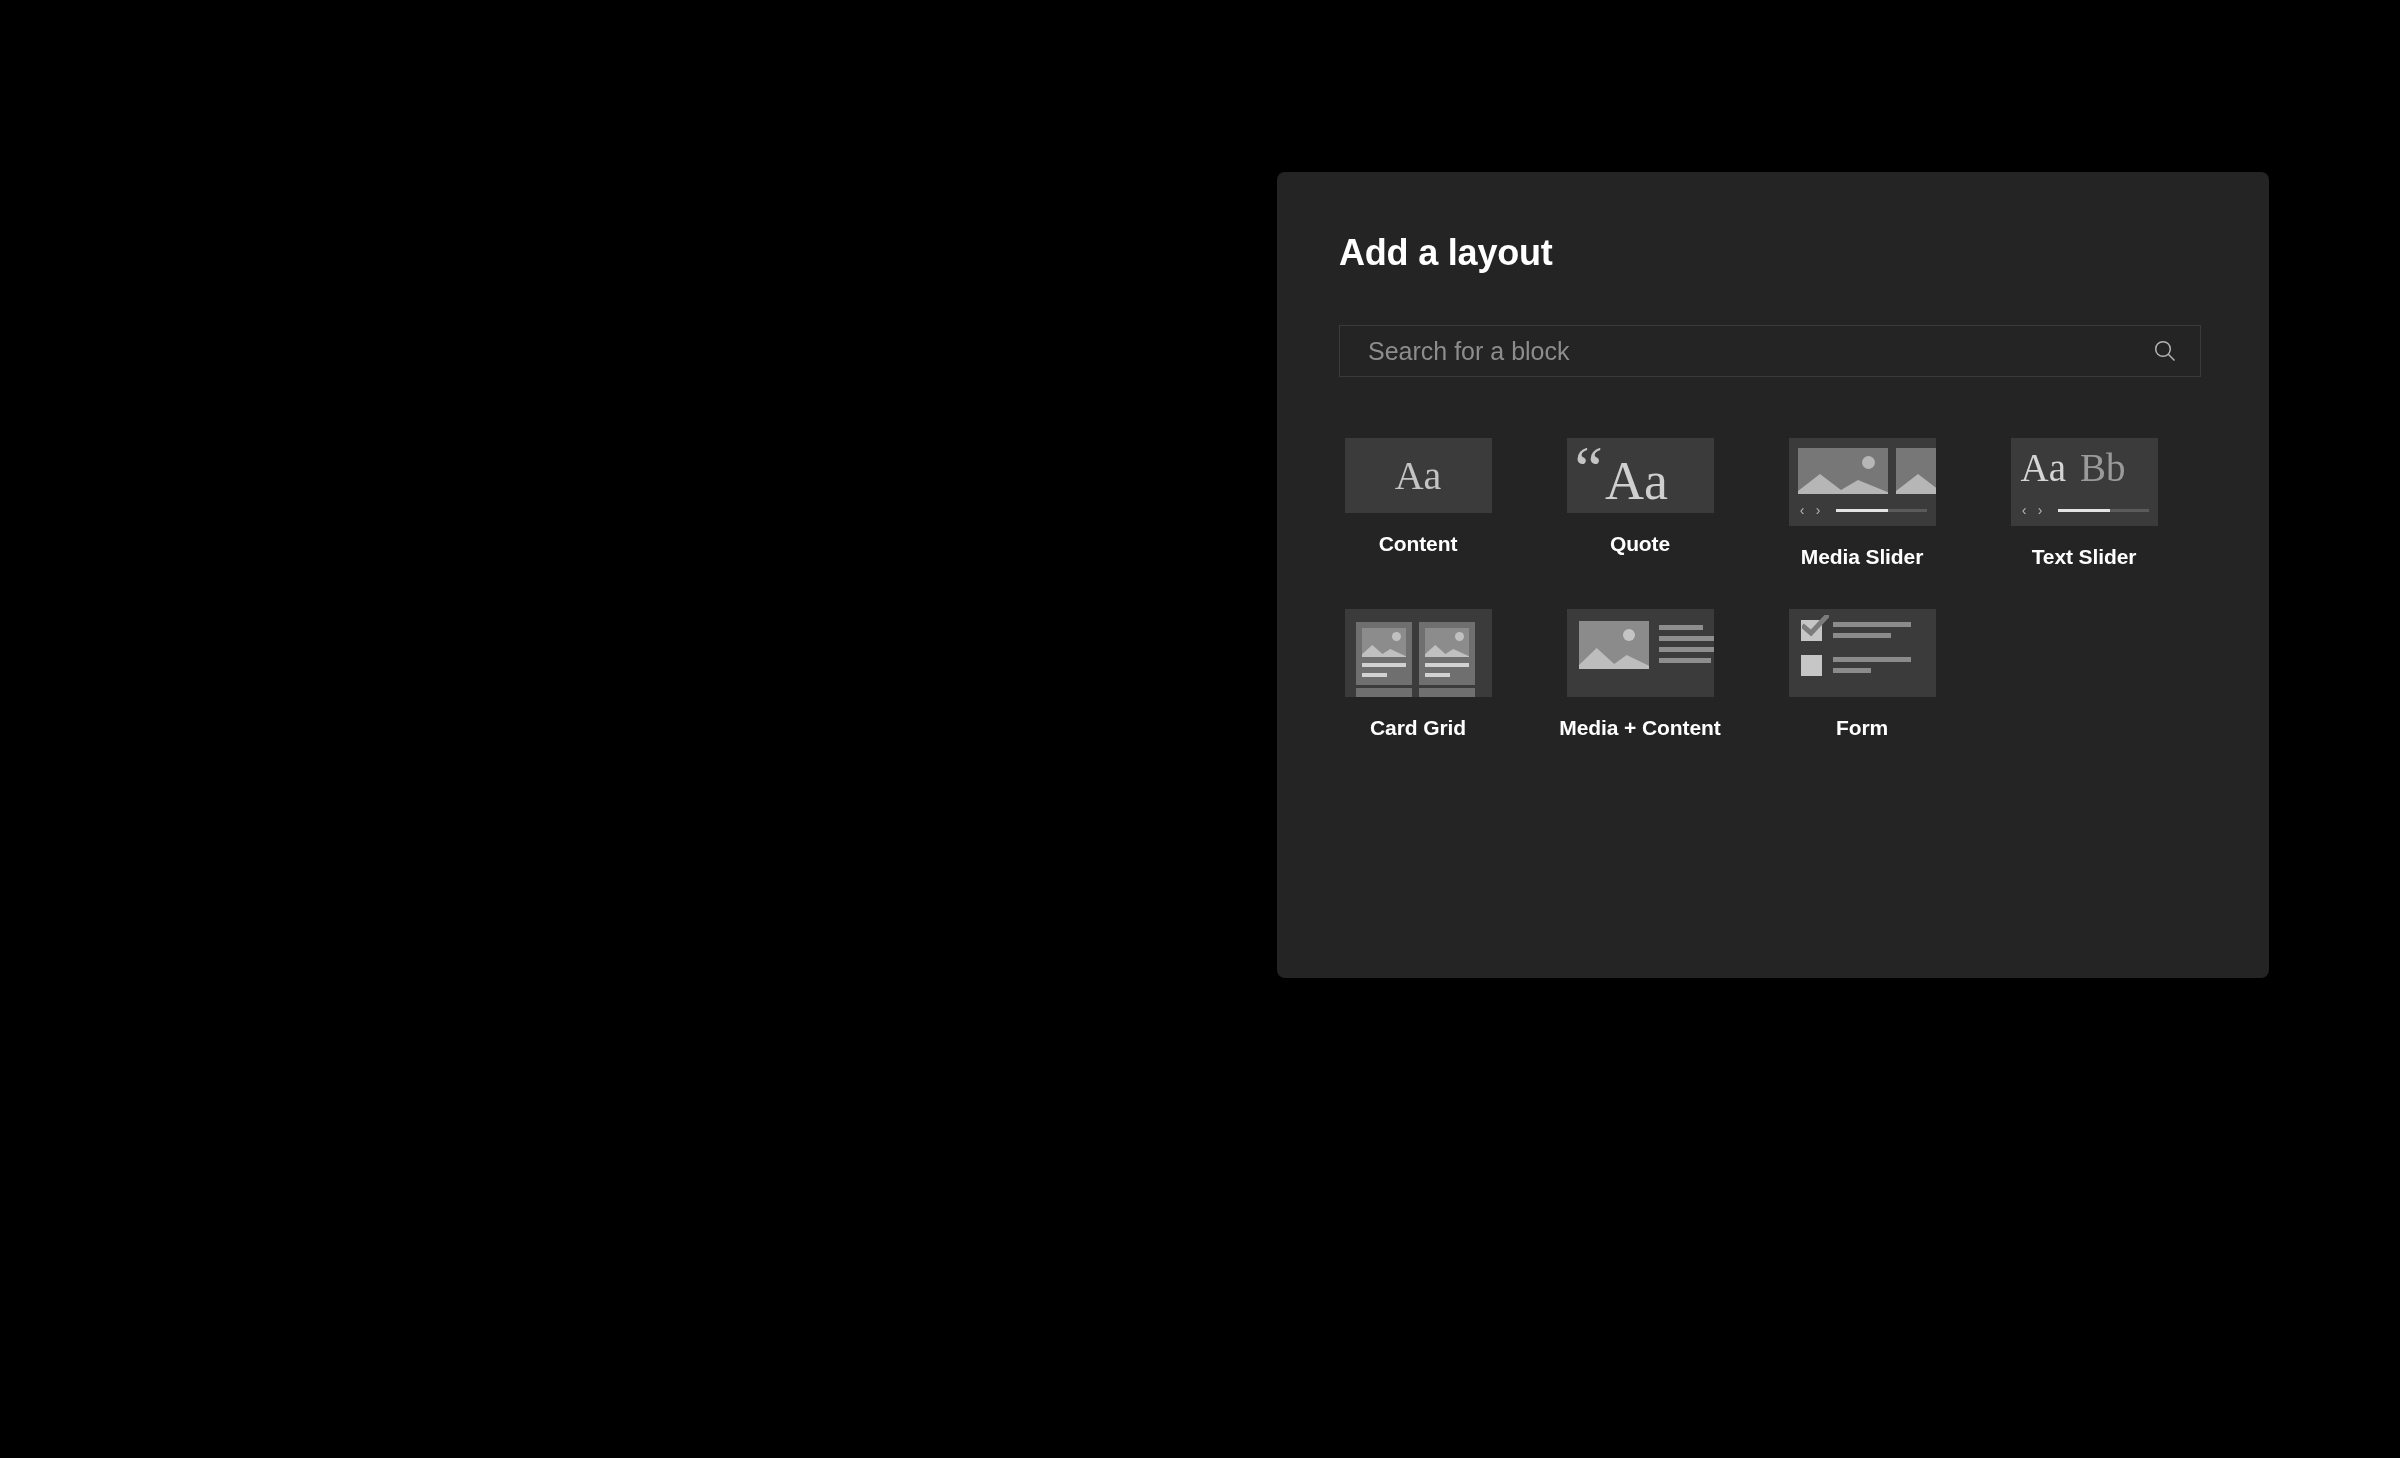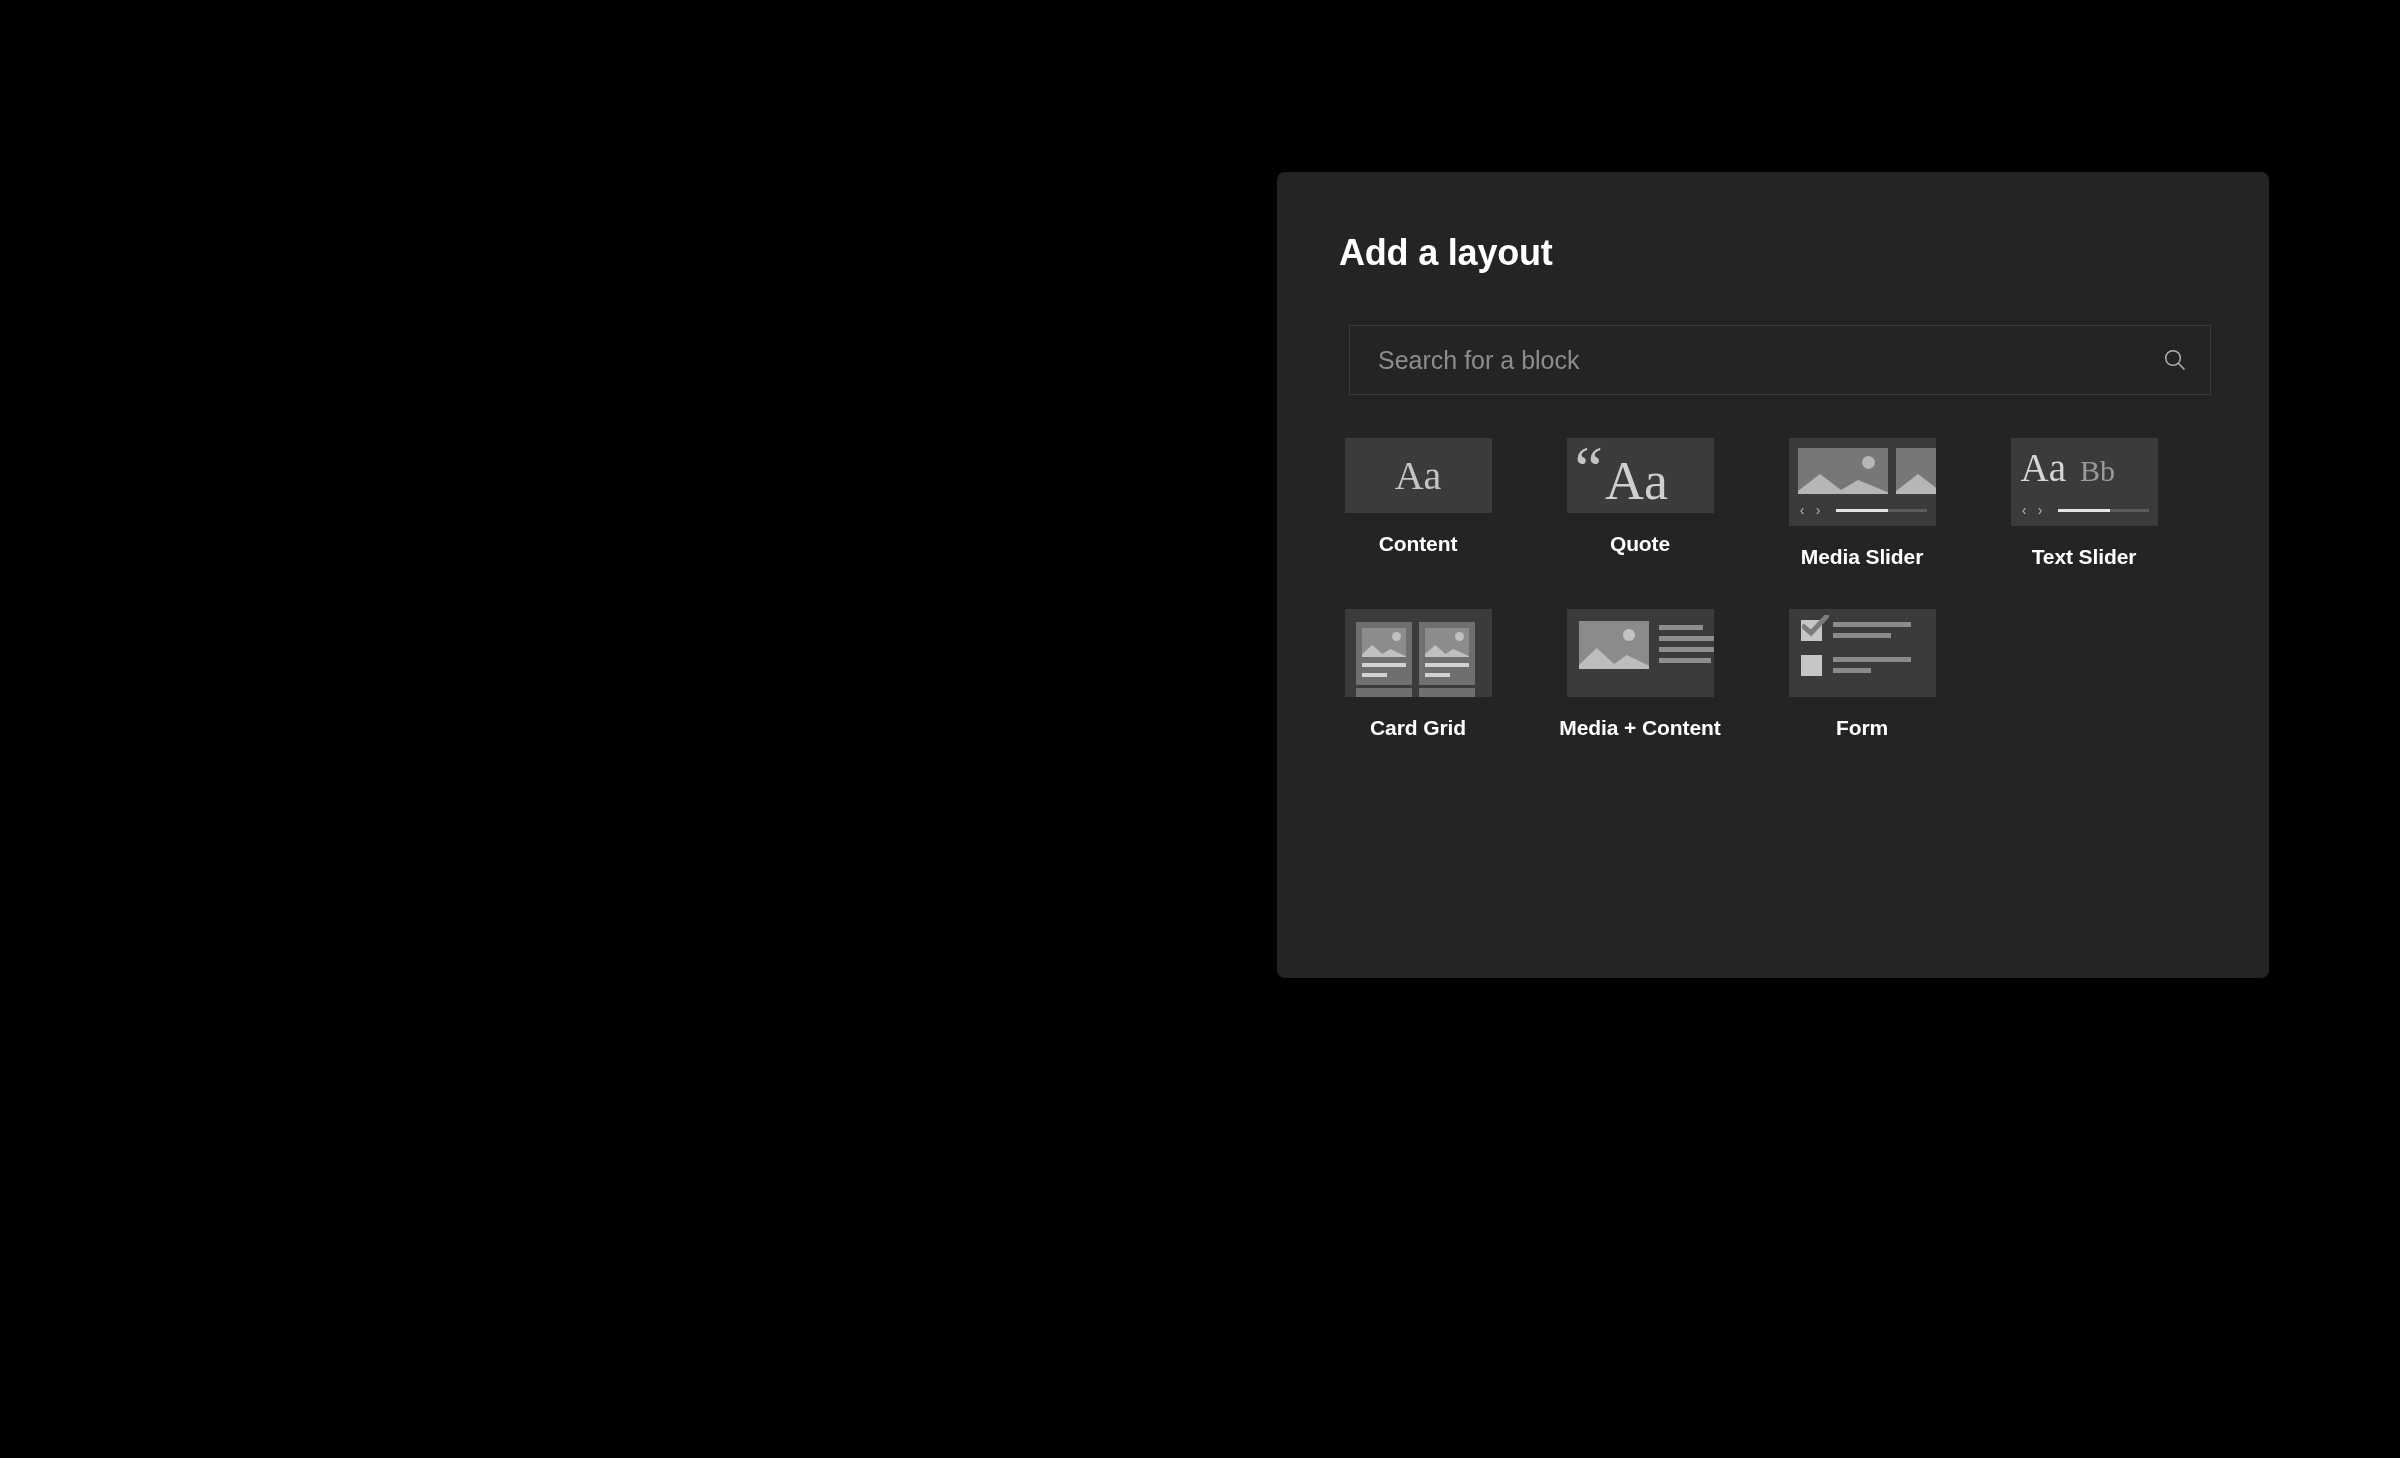--- a/index.html
+++ b/index.html
@@ -38,27 +38,26 @@
     letter-spacing: -0.2px;
     white-space: nowrap;
   }
 
   
   #search-row {
     position: absolute;
     left: 62px;
     top: 153px;
     width: 862px;
-    height: 70px;
+    height: 52px;
     border: 1px solid #3b3b3b;
     box-sizing: border-box;
     background: transparent;
     display: flex;
     align-items: center;
-    margin-left: 10px;
   }
   #search-input {
     flex: 1;
     background: transparent;
     border: none;
     outline: none;
     color: #e6e6e6;
     font-family: "Liberation Sans", sans-serif;
     font-size: 25px;
     padding: 0 0 0 28px;
@@ -201,21 +200,21 @@
 
   .textslider-art {
     position: absolute;
     left: 10px; top: 6px;
     display: flex;
     align-items: baseline;
     gap: 14px;
     white-space: nowrap;
   }
   .ts-a { color: #d5d5d5; font-size: 39px; line-height: 1.25; }
-  .ts-b { color: #9a9a9a; font-size: 30px; line-height: 1.25; }
+  .ts-b { color: #9a9a9a; font-size: 39px; line-height: 1.25; }
 
   .cards-strip {
     position: absolute;
     left: 11px; top: 13px;
     display: flex;
     gap: 7px;
   }
   .card-ph {
     width: 56px;
     background: #6f6f6f;

